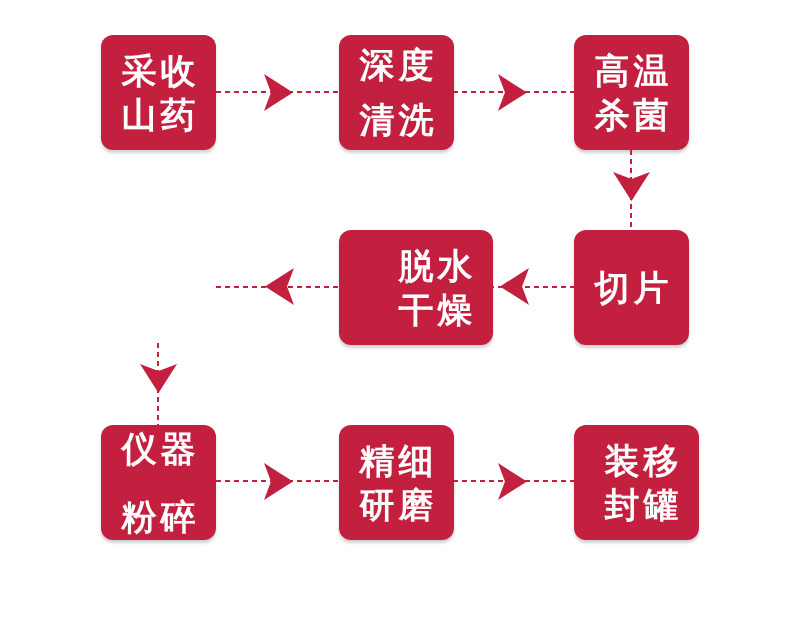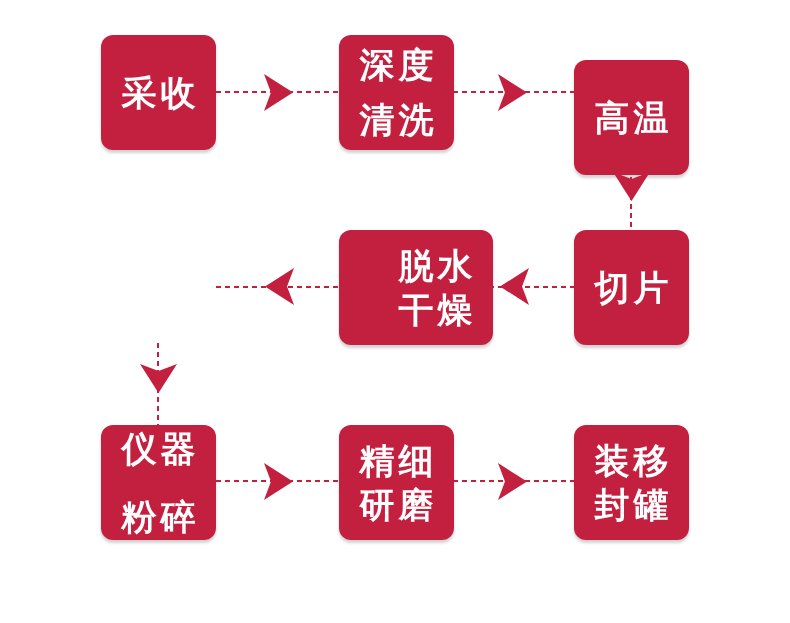--- a/index.html
+++ b/index.html
@@ -44,46 +44,48 @@
   .arrow.left  { width: 29px; height: 37px; clip-path: polygon(100% 0%, 0% 50%, 100% 100%, 76% 50%); }
   .arrow.down  { width: 37px; height: 29px; clip-path: polygon(0% 0%, 50% 24%, 100% 0%, 50% 100%); }
 </style>
 </head>
 <body>
 
 <div class="canvas">
 
   <div class="stage" style="left:101px; top:35px;">
     <span>采收</span>
+    <span>山药</span>
   </div>
   <div class="stage" style="left:339px; top:35px;gap:11px;">
     <span>深度</span>
     <span>清洗</span>
   </div>
-  <div class="stage" style="left:574px; top:35px;margin-top:25px;">
+  <div class="stage" style="left:574px; top:35px;">
     <span>高温</span>
+    <span>杀菌</span>
   </div>
 
   <div class="stage" style="left:574px; top:230px;justify-content:center;">
     <span>切片</span>
   </div>
   <div class="stage" style="left:339px; top:230px;padding-left:39px;">
     <span>脱水</span>
     <span>干燥</span>
   </div>
 
   <div class="stage" style="left:101px; top:425px;gap:24px;">
     <span>仪器</span>
     <span>粉碎</span>
   </div>
   <div class="stage" style="left:339px; top:425px;">
     <span>精细</span>
     <span>研磨</span>
   </div>
-  <div class="stage" style="left:574px; top:425px;">
+  <div class="stage" style="left:574px; top:425px;padding-left:10px;">
     <span>装移</span>
     <span>封罐</span>
   </div>
 
   <div class="hline" style="left:216px; top:91px; width:123px;"></div>
   <div class="arrow right" style="left:264px; top:74px;"></div>
   <div class="hline" style="left:453px; top:91px; width:121px;"></div>
   <div class="arrow right" style="left:498px; top:74px;"></div>
 
   <div class="vline" style="left:630px; top:150px; height:80px;"></div>

